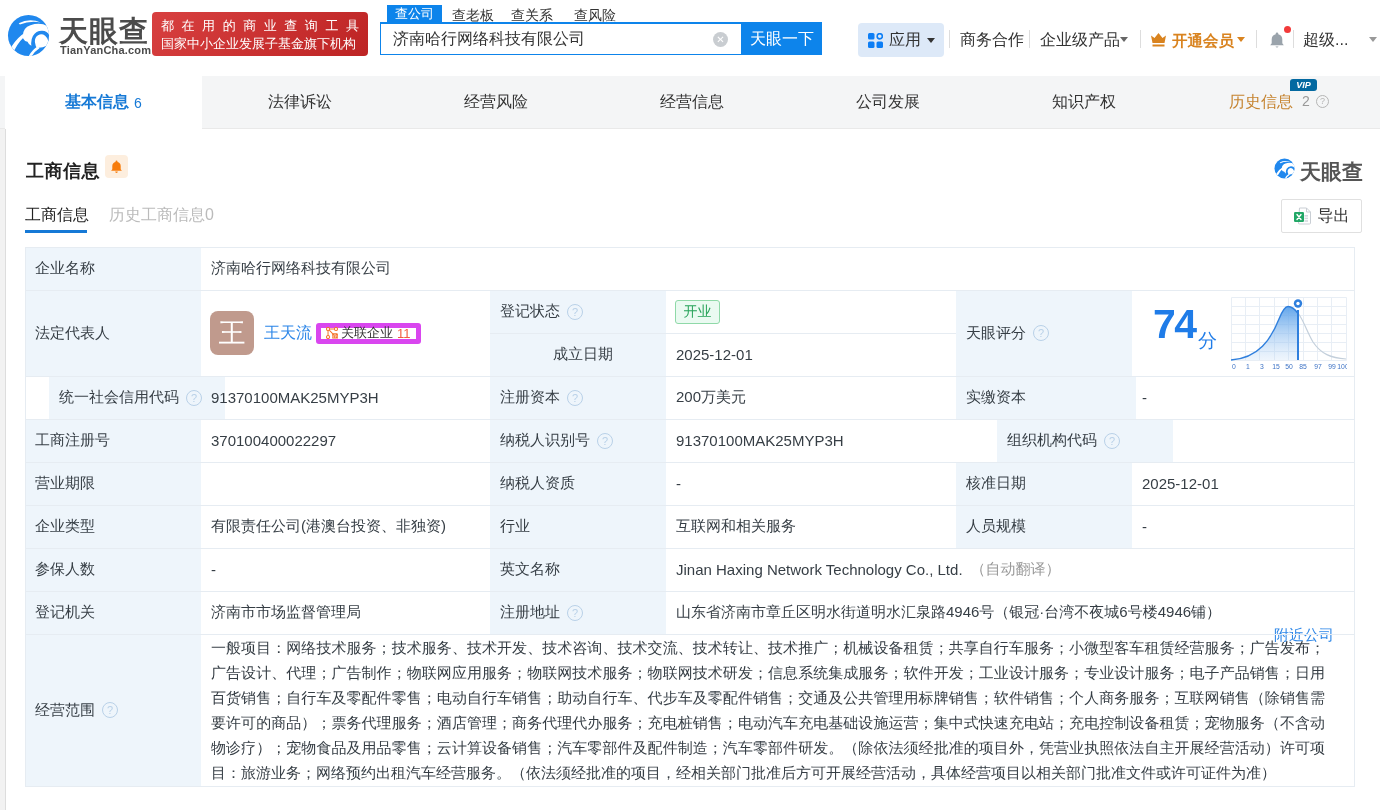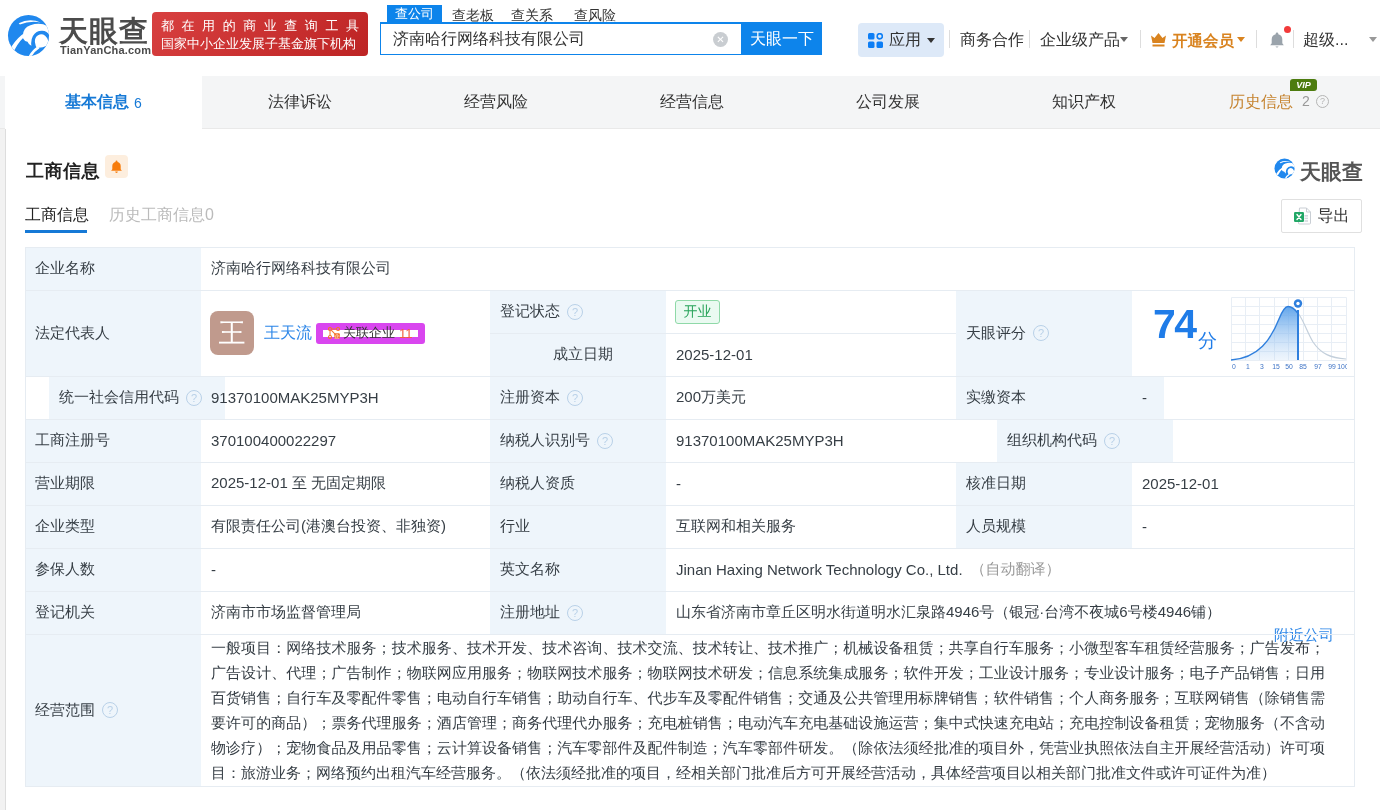--- a/index.html
+++ b/index.html
@@ -102,21 +102,21 @@
       <span style="color:#1679d6;font-size:14px;margin-left:5px;">6</span>
   </div>
   <div class="abs" style="left:202px;top:76px;width:196px;height:53px;display:flex;align-items:center;justify-content:center;font-size:16px;color:#333;">法律诉讼</div>
   <div class="abs" style="left:398px;top:76px;width:196px;height:53px;display:flex;align-items:center;justify-content:center;font-size:16px;color:#333;">经营风险</div>
   <div class="abs" style="left:594px;top:76px;width:196px;height:53px;display:flex;align-items:center;justify-content:center;font-size:16px;color:#333;">经营信息</div>
   <div class="abs" style="left:790px;top:76px;width:196px;height:53px;display:flex;align-items:center;justify-content:center;font-size:16px;color:#333;">公司发展</div>
   <div class="abs" style="left:986px;top:76px;width:196px;height:53px;display:flex;align-items:center;justify-content:center;font-size:16px;color:#333;">知识产权</div>
   <div class="abs" style="left:1229px;top:92px;font-size:16px;color:#c5832f;">历史信息</div>
   <div class="abs" style="left:1302px;top:93px;font-size:14px;color:#999;">2</div>
   <div class="abs" style="left:1316px;top:95px;width:13px;height:13px;border:1px solid #b5b5b5;border-radius:50%;color:#b5b5b5;font-size:9px;line-height:11px;text-align:center;">?</div>
-  <div class="abs" style="left:1290px;top:79px;width:27px;height:12px;background:#4d7c0f;border-radius:3px 3px 3px 0;color:#fff;font-size:9px;font-weight:bold;font-style:italic;text-align:center;line-height:12px;">VIP</div>
+  <div class="abs" style="left:1290px;top:79px;width:27px;height:12px;background:#0369a1;border-radius:3px 3px 3px 0;color:#fff;font-size:9px;font-weight:bold;font-style:italic;text-align:center;line-height:12px;">VIP</div>
 
   <div class="abs" style="left:0;top:129px;width:1380px;height:681px;background:#f2f2f2;"></div>
   <div class="abs" style="left:5px;top:129px;width:1375px;height:681px;background:#fff;border-left:1px solid #ddd;"></div>
 
   <div class="abs" style="left:26px;top:159px;font-size:18px;font-weight:bold;color:#222;letter-spacing:0.5px;">工商信息</div>
   <div class="abs" style="left:105px;top:155px;width:23px;height:23px;background:#fdeede;border-radius:4px;display:flex;align-items:center;justify-content:center;">
     <svg width="13" height="14" viewBox="0 0 13 14">
       <path d="M6.5,0.5 a1,1 0 0 1 1,1 v0.4 a4.2,4.2 0 0 1 3.2,4 v3.3 l1.2,1.6 H1.1 l1.2,-1.6 v-3.3 a4.2,4.2 0 0 1 3.2,-4 v-0.4 a1,1 0 0 1 1,-1 Z" fill="#f77c0c"></path>
       <path d="M5.2,11.6 h2.6 a1.3,1.3 0 0 1 -2.6,0 Z" fill="#f77c0c"></path>
     </svg>
@@ -212,42 +212,42 @@
     </div>
   <div class="cell lbl" style="left:490px;top:591px;width:176px;height:43px;">
       <span class="pad">注册地址</span>
       <span class="qm">?</span>
     </div>
 
   <div class="cell lbl" style="left:956px;top:290px;width:176px;height:86px;">
       <span class="pad">天眼评分</span>
       <span class="qm">?</span>
     </div>
-  <div class="cell lbl" style="left:956px;top:376px;width:208px;height:43px;">
+  <div class="cell lbl" style="left:956px;top:376px;width:180px;height:43px;">
       <span class="pad">实缴资本</span>
     </div>
   <div class="cell lbl" style="left:997px;top:419px;width:176px;height:43px;">
       <span class="pad">组织机构代码</span>
       <span class="qm">?</span>
     </div>
   <div class="cell lbl" style="left:956px;top:462px;width:176px;height:43px;">
       <span class="pad">核准日期</span>
     </div>
   <div class="cell lbl" style="left:956px;top:505px;width:176px;height:43px;">
       <span class="pad">人员规模</span>
     </div>
 
   <div class="cell" style="left:201px;top:247px;width:1154px;height:43px;">
       <span class="pad">济南哈行网络科技有限公司</span>
     </div>
 
   <div class="cell" style="left:201px;top:290px;width:289px;height:86px;">
     <div style="margin-left:9px;width:44px;height:44px;background:#c09a8d;border-radius:8px;color:#fff;font-size:27px;display:flex;align-items:center;justify-content:center;">王</div>
     <span style="font-size:16px;color:#2e87e8;margin-left:10px;">王天流</span>
-    <span style="margin-left:4px;height:21px;border:7px solid #d946ef;border-radius:3px;display:inline-flex;align-items:center;padding:0 5px;">
+    <span style="margin-left:4px;height:21px;border:5px solid #d946ef;border-radius:3px;display:inline-flex;align-items:center;padding:0 5px;">
       <svg width="12" height="12" viewBox="0 0 13 13">
         <circle cx="2.2" cy="2.2" r="1.7" fill="none" stroke="#f4742c" stroke-width="1.1"></circle>
         <circle cx="10.8" cy="2.2" r="1.7" fill="none" stroke="#f4742c" stroke-width="1.1"></circle>
         <circle cx="2.2" cy="10.8" r="1.7" fill="none" stroke="#f4742c" stroke-width="1.1"></circle>
         <path d="M3.5,3.5 L9.5,9.5 M9.4,2.2 H3.6 M2.2,3.6 V9.4" stroke="#f4742c" stroke-width="1.1" fill="none"></path>
         <rect x="6.8" y="6.8" width="6" height="6" rx="1" fill="#f4742c"></rect>
         <text x="9.8" y="11.6" font-size="5.5" fill="#fff" text-anchor="middle">企</text>
       </svg>
       <span style="font-size:13px;color:#333;margin-left:3px;">关联企业</span>
       <span style="font-size:13px;color:#f25d42;margin-left:4px;">11</span>
@@ -305,23 +305,20 @@
       <span class="pad">-</span>
     </div>
 
   <div class="cell" style="left:201px;top:419px;width:289px;height:43px;">
       <span class="pad">370100400022297</span>
     </div>
   <div class="cell" style="left:666px;top:419px;width:290px;height:43px;">
       <span class="pad">91370100MAK25MYP3H</span>
     </div>
 
-  <div class="cell" style="left:201px;top:462px;width:289px;height:43px;">
-      <span class="pad">2025-12-01 至 无固定期限</span>
-    </div>
   <div class="cell" style="left:666px;top:462px;width:290px;height:43px;">
       <span class="pad">-</span>
     </div>
   <div class="cell" style="left:1132px;top:462px;width:223px;height:43px;">
       <span class="pad">2025-12-01</span>
     </div>
 
   <div class="cell" style="left:201px;top:505px;width:289px;height:43px;">
       <span class="pad">有限责任公司(港澳台投资、非独资)</span>
     </div>

